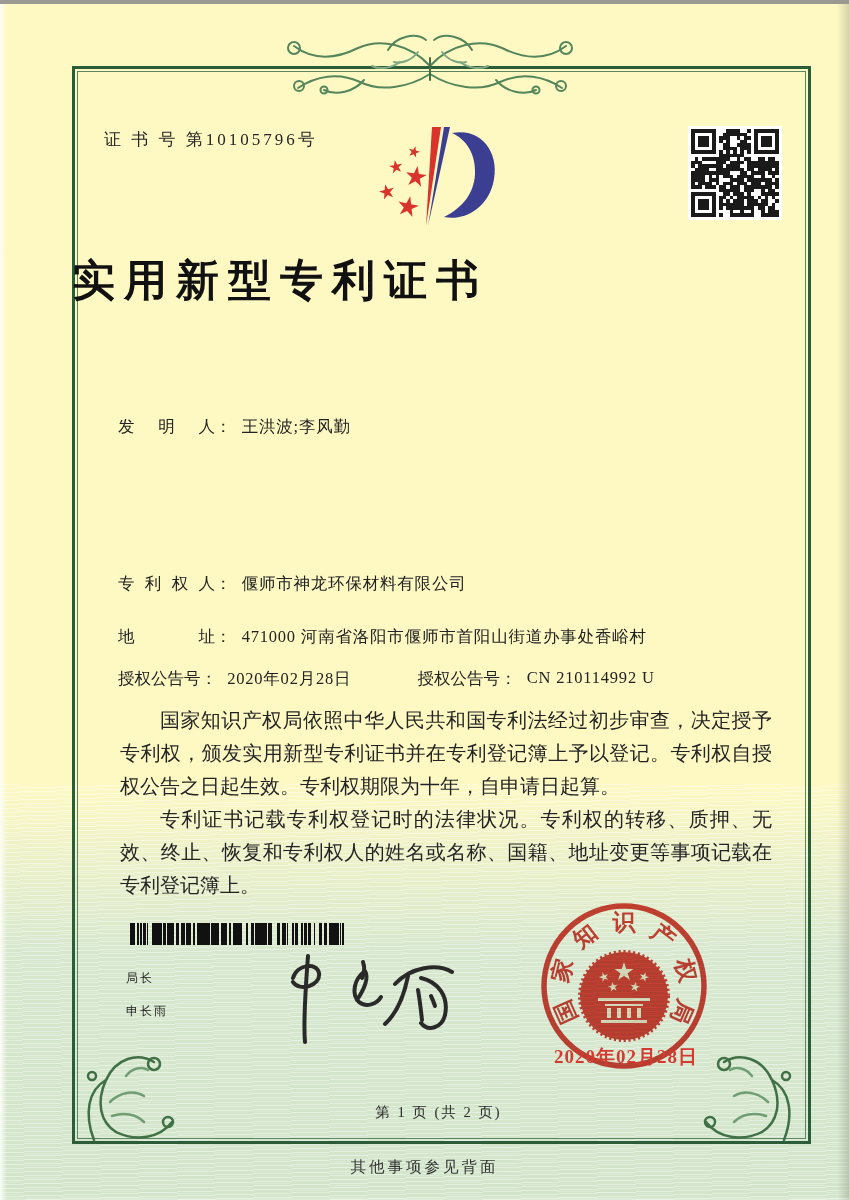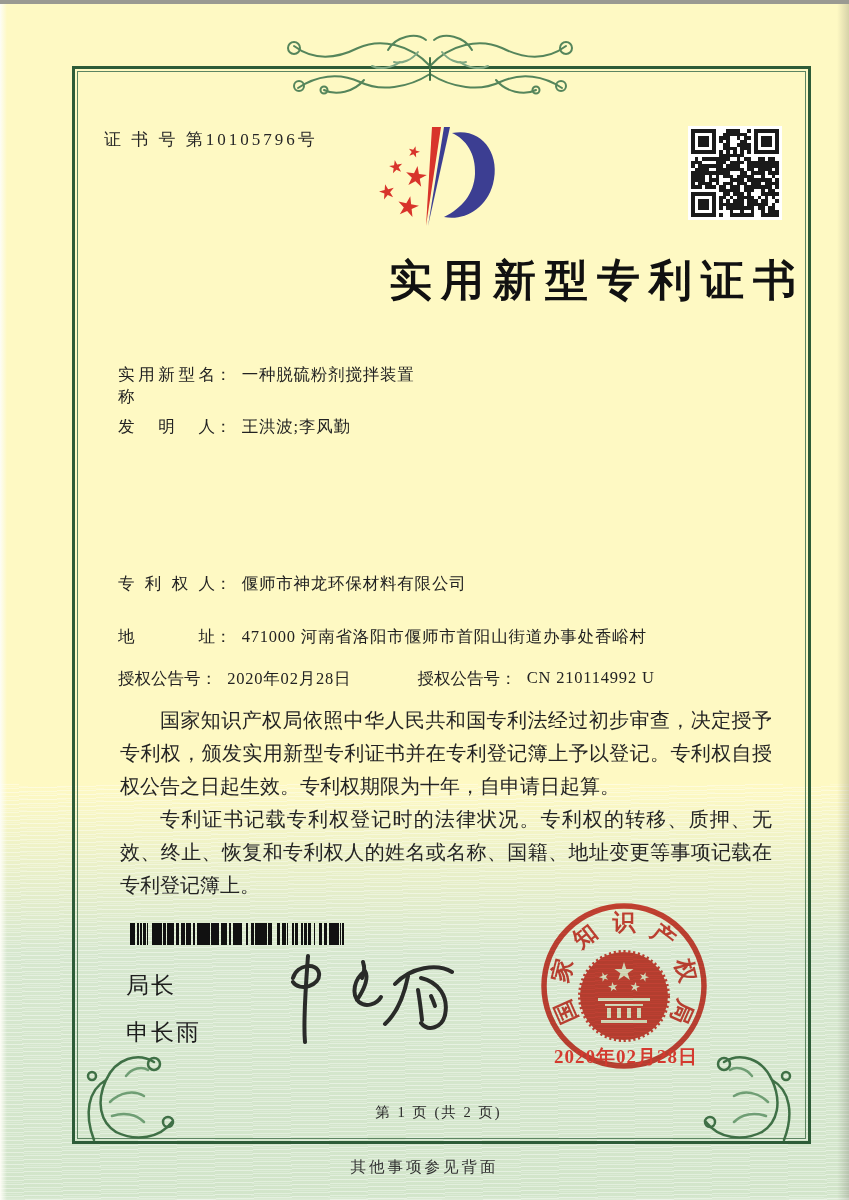--- a/index.html
+++ b/index.html
@@ -23,36 +23,36 @@
   .scan-left{position:absolute;left:0;top:0;bottom:0;width:7px;background:linear-gradient(90deg,#fdfdf6,rgba(253,253,246,0));}
   .scan-right{position:absolute;right:0;top:0;bottom:0;width:12px;background:linear-gradient(270deg,rgba(110,110,100,.28),rgba(110,110,100,0));}
   .scan-bottom{position:absolute;left:0;right:0;bottom:0;height:8px;background:linear-gradient(0deg,rgba(255,255,255,.5),rgba(255,255,255,0));}
 
   
   .frame{position:absolute;left:72px;top:62px;width:733px;height:1072px;border:3px solid #2d5c38;}
   .frame-inner{position:absolute;inset:2px;border:1px solid #5c8562;}
 
   .cert-no{position:absolute;left:104px;top:124px;font-size:17px;letter-spacing:3px;color:#262626;}
 
-  .title{position:absolute;left:72px;top:248px;width:733px;text-align:right;
+  .title{position:absolute;left:72px;top:248px;width:733px;text-align:left;
     font-size:43px;font-weight:700;letter-spacing:9px;color:#111;}
 
   .field-row{position:absolute;left:118px;width:660px;font-size:16.5px;color:#222;}
   .flabel{display:inline-block;width:97px;text-align:justify;text-align-last:justify;vertical-align:top;}
   .fcolon{display:inline-block;vertical-align:top;}
   .fvalue{display:inline-block;margin-left:6px;letter-spacing:.8px;vertical-align:top;max-width:540px;}
   .grant-pair{display:inline-block;}
   .grant-pair.second{margin-left:62px;}
 
   .paragraphs{position:absolute;left:120px;top:700px;width:652px;font-size:20px;line-height:33px;text-align:justify;color:#242424;}
   .paragraphs p{margin:0;text-indent:2em;}
 
   .barcode{position:absolute;left:130px;top:919px;}
 
-  .officer{position:absolute;left:126px;top:966px;font-size:23px;color:#1d1d1d;
+  .officer{position:absolute;left:126px;top:966px;font-size:12px;color:#1d1d1d;
     font-family:Liberation Serif, serif;}
   .officer div{margin-bottom:16px;letter-spacing:2px;}
 
   .signature{position:absolute;left:245px;top:934px;}
 
   .seal{position:absolute;left:528px;top:886px;mix-blend-mode:multiply;opacity:.95;}
   .seal-date{position:absolute;left:533px;top:1040px;width:186px;text-align:center;
     color:#d43a2f;font-size:19px;letter-spacing:1px;font-weight:600;}
 
   .page-indicator{position:absolute;left:72px;top:1099px;width:733px;text-align:center;
@@ -556,24 +556,20 @@
       <rect x="17" y="24" width="1" height="1" fill="#1a1a1a"></rect>
       <rect x="20" y="24" width="1" height="1" fill="#1a1a1a"></rect>
       <rect x="21" y="24" width="1" height="1" fill="#1a1a1a"></rect>
       <rect x="22" y="24" width="1" height="1" fill="#1a1a1a"></rect>
       <rect x="23" y="24" width="1" height="1" fill="#1a1a1a"></rect>
       <rect x="24" y="24" width="1" height="1" fill="#1a1a1a"></rect>
     </svg>
 
   <div class="title">实用新型专利证书</div>
 
-  <div class="field-row" style="top:360px">
-    <span class="flabel">实用新型名称</span><span class="fcolon">：</span>
-    <span class="fvalue">一种脱硫粉剂搅拌装置</span>
-  </div>
   <div class="field-row" style="top:412px">
     <span class="flabel">发明人</span><span class="fcolon">：</span>
     <span class="fvalue">王洪波;李风勤</span>
   </div>
   <div class="field-row" style="top:569px">
     <span class="flabel">专利权人</span><span class="fcolon">：</span>
     <span class="fvalue">偃师市神龙环保材料有限公司</span>
   </div>
   <div class="field-row" style="top:622px">
     <span class="flabel">地址</span><span class="fcolon">：</span>

